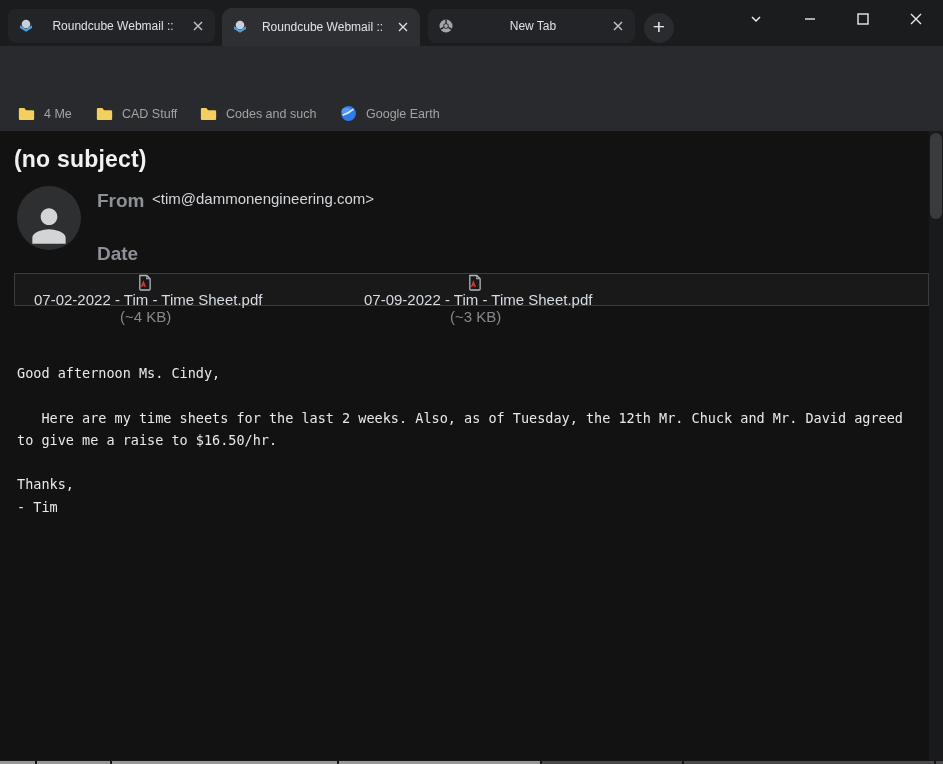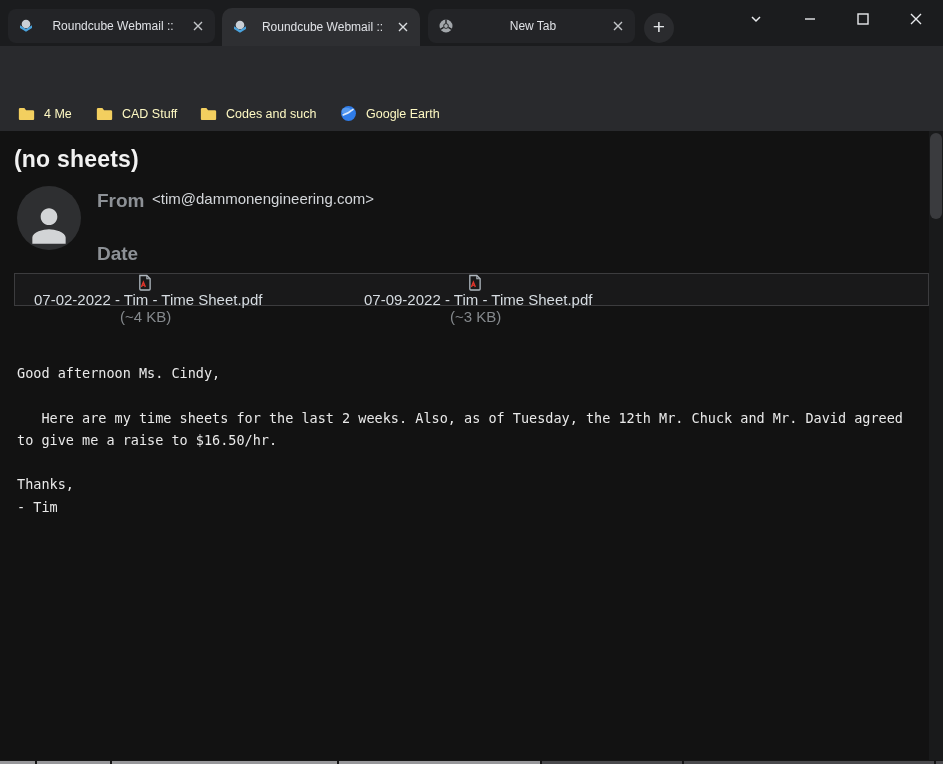--- a/index.html
+++ b/index.html
@@ -36,21 +36,21 @@
   .sidepanel-btn { position:absolute; left:831px; top:62px; width:24px; height:22px;
                    border:3px solid #fff; border-radius:4px; background:#292a2d; }
   .sidepanel-btn::before { content:""; position:absolute; left:0; top:0; bottom:0; width:9px; background:#fff; }
   .avatar-btn { position:absolute; left:867px; top:61px; width:27px; height:27px; border-radius:50%;
                 background:#55595d; display:flex; align-items:center; justify-content:center; }
   .menu-btn { position:absolute; left:910px; top:62px; width:20px; height:24px; display:flex;
               align-items:center; justify-content:center; }
   
   .bookmarks { position:absolute; left:0; top:96px; width:943px; height:35px; background:#292a2d; }
   .bm-item { position:absolute; top:0; height:35px; display:flex; align-items:center; }
-  .bm-label { font-size:12.5px; color:#fef9c3; margin-left:9px; white-space:nowrap; }
+  .bm-label { font-size:12.5px; color:#a3a3a3; margin-left:9px; white-space:nowrap; }
   
   .page { position:absolute; left:0; top:131px; width:943px; height:633px; background:#121212; }
   .subject { position:absolute; left:14px; top:15px; font-size:23px; font-weight:bold;
              color:#f2f2f2; letter-spacing:0.2px; }
   .msg-avatar { position:absolute; left:17px; top:55px; width:64px; height:64px; border-radius:50%;
                 background:#2e2f31; display:flex; align-items:flex-end; justify-content:center;
                 overflow:hidden; }
   .hrow { position:absolute; left:97px; height:20px; display:flex; }
   .hlabel { width:55px; font-size:19px; font-weight:bold; color:#8d9196; }
   .hvalue { font-size:15px; color:#d3d6da; white-space:nowrap; }
@@ -247,21 +247,21 @@
             <ellipse cx="6" cy="5.5" rx="4.5" ry="3" fill="#6aa9f2" opacity="0.65"></ellipse>
             <path d="M2.5 9.5C6 8.5 9 7 12.7 3.9" stroke="#eaf2fb" stroke-width="1.6" fill="none" opacity="0.9"></path>
           </svg>
       </span>
       <span class="bm-label">Google Earth</span>
     </div>
   </div>
 
   <div class="page">
 
-    <div class="subject">(no sheets)</div>
+    <div class="subject">(no subject)</div>
 
     <div class="msg-avatar">
       <svg width="50" height="50" viewBox="0 0 24 24">
           <path d="M12 12c2.21 0 4-1.79 4-4s-1.79-4-4-4-4 1.79-4 4 1.79 4 4 4zm0 2c-2.67 0-8 1.34-8 4v3h16v-3c0-2.66-5.33-4-8-4z" fill="#d2d4d6"></path>
         </svg>
     </div>
 
     <div class="hrow" style="top:59px;">
       <span class="hlabel">From</span>
       <span class="hvalue">&lt;tim@dammonengineering.com&gt;</span>

